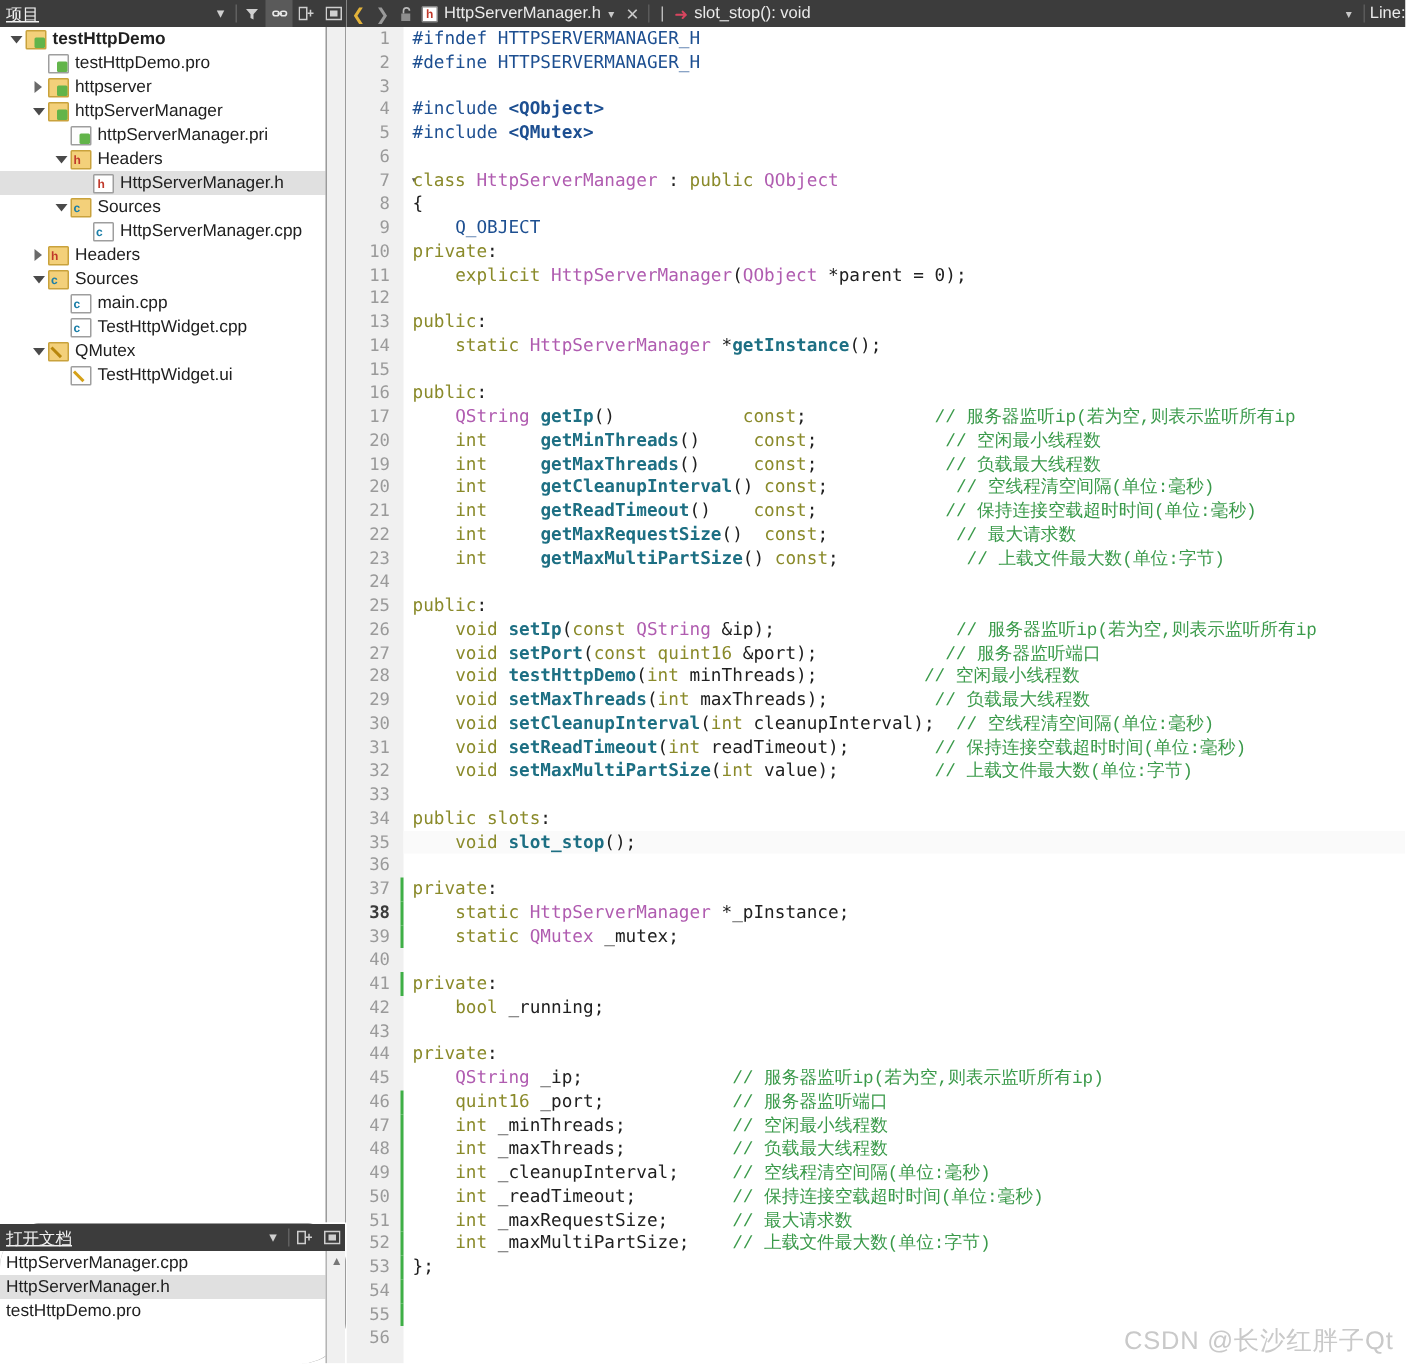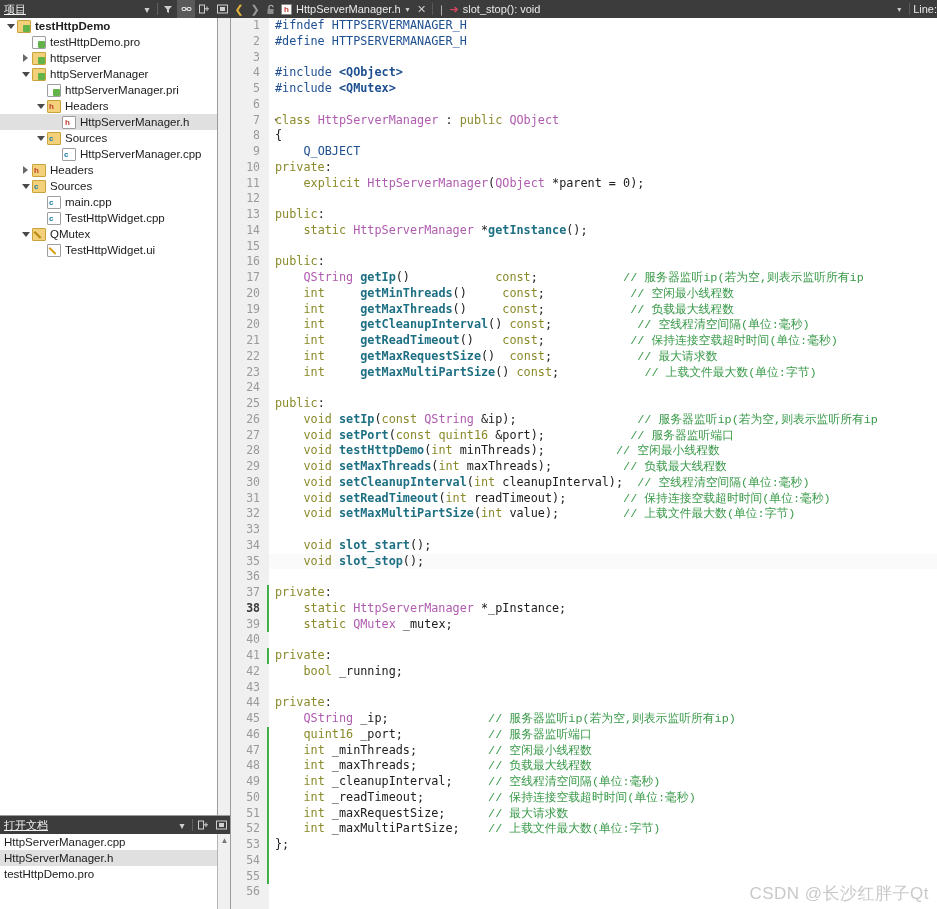--- a/index.html
+++ b/index.html
@@ -81,21 +81,21 @@
         width:9px; height:2px; background:#b8860b; transform:rotate(45deg);
         transform-origin:left top; }
 
   
   #tree-scroll { position:absolute; top:0; right:0; width:13px; height:100%;
         background:#f0f0f0; border-left:1px solid #9b9b9b;}
 
   
   #opendocs { flex: 0 0 94px; display:flex; flex-direction:column;
               border-top:1px solid #9b9b9b; background:#ffffff;
-              border-right:1px solid #9b9b9b; position:relative;}
+              border-right:1px solid #9b9b9b; position:relative;border-radius:30px;}
   #opendocs-list { flex:1 1 auto; position:relative; overflow:hidden; }
   .doc-row { height:16px; line-height:16px; font-size:11.5px;
              color:#202020; padding-left:4px; white-space:nowrap; }
   .doc-row.selected { background:#e0e0e0; }
   #doc-scroll { position:absolute; top:0; right:0; width:13px; height:100%;
              background:#f0f0f0; border-left:1px solid #b5b5b5; }
   #doc-scroll .arrow-up { width:13px; height:13px; display:flex;
              align-items:center; justify-content:center; font-size:8px;
              color:#777; }
 
@@ -424,21 +424,21 @@
             <div class="cl">&nbsp;</div>
             <div class="cl"><span class="t-kw">public</span><span class="t-punct">:</span></div>
             <div class="cl"><span class="t-punct">    </span><span class="t-type">void </span><span class="t-fn">setIp</span><span class="t-punct">(</span><span class="t-kw">const </span><span class="t-cls">QString</span><span class="t-punct"> &amp;ip);                 </span><span class="t-cmt">// 服务器监听ip(若为空,则表示监听所有ip</span></div>
             <div class="cl"><span class="t-punct">    </span><span class="t-type">void </span><span class="t-fn">setPort</span><span class="t-punct">(</span><span class="t-kw">const </span><span class="t-type">quint16</span><span class="t-punct"> &amp;port);            </span><span class="t-cmt">// 服务器监听端口</span></div>
             <div class="cl"><span class="t-punct">    </span><span class="t-type">void </span><span class="t-fn">testHttpDemo</span><span class="t-punct">(</span><span class="t-type">int</span><span class="t-punct"> minThreads);          </span><span class="t-cmt">// 空闲最小线程数</span></div>
             <div class="cl"><span class="t-punct">    </span><span class="t-type">void </span><span class="t-fn">setMaxThreads</span><span class="t-punct">(</span><span class="t-type">int</span><span class="t-punct"> maxThreads);          </span><span class="t-cmt">// 负载最大线程数</span></div>
             <div class="cl"><span class="t-punct">    </span><span class="t-type">void </span><span class="t-fn">setCleanupInterval</span><span class="t-punct">(</span><span class="t-type">int</span><span class="t-punct"> cleanupInterval);  </span><span class="t-cmt">// 空线程清空间隔(单位:毫秒)</span></div>
             <div class="cl"><span class="t-punct">    </span><span class="t-type">void </span><span class="t-fn">setReadTimeout</span><span class="t-punct">(</span><span class="t-type">int</span><span class="t-punct"> readTimeout);        </span><span class="t-cmt">// 保持连接空载超时时间(单位:毫秒)</span></div>
             <div class="cl"><span class="t-punct">    </span><span class="t-type">void </span><span class="t-fn">setMaxMultiPartSize</span><span class="t-punct">(</span><span class="t-type">int</span><span class="t-punct"> value);         </span><span class="t-cmt">// 上载文件最大数(单位:字节)</span></div>
             <div class="cl">&nbsp;</div>
-            <div class="cl"><span class="t-punct">    </span><span class="t-type">void </span><span class="t-fn">slot_start</span><span class="t-punct">();</span></div>
+            <div class="cl"><span class="t-kw">public slots</span><span class="t-punct">:</span></div>
             <div class="cl current"><span class="t-punct">    </span><span class="t-type">void </span><span class="t-fn">slot_stop</span><span class="t-punct">();</span></div>
             <div class="cl">&nbsp;</div>
             <div class="cl"><span class="t-kw">private</span><span class="t-punct">:</span></div>
             <div class="cl"><span class="t-punct">    </span><span class="t-kw">static </span><span class="t-cls">HttpServerManager</span><span class="t-punct"> *_pInstance;</span></div>
             <div class="cl"><span class="t-punct">    </span><span class="t-kw">static </span><span class="t-cls">QMutex</span><span class="t-punct"> _mutex;</span></div>
             <div class="cl">&nbsp;</div>
             <div class="cl"><span class="t-kw">private</span><span class="t-punct">:</span></div>
             <div class="cl"><span class="t-punct">    </span><span class="t-type">bool</span><span class="t-punct"> _running;</span></div>
             <div class="cl">&nbsp;</div>
             <div class="cl"><span class="t-kw">private</span><span class="t-punct">:</span></div>

